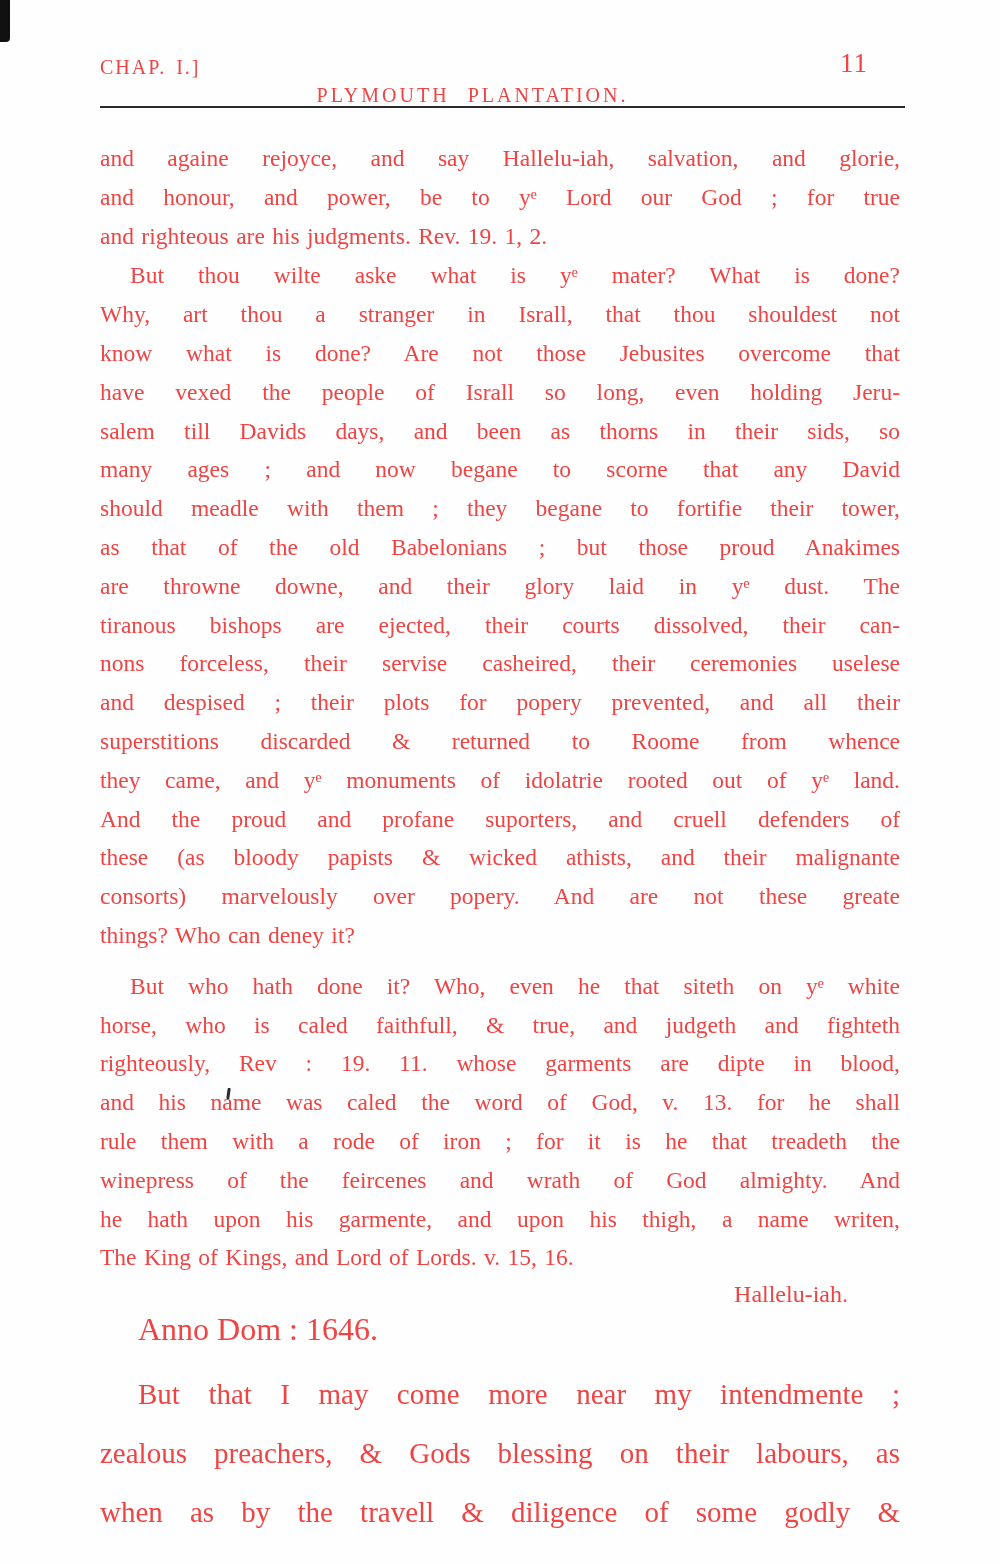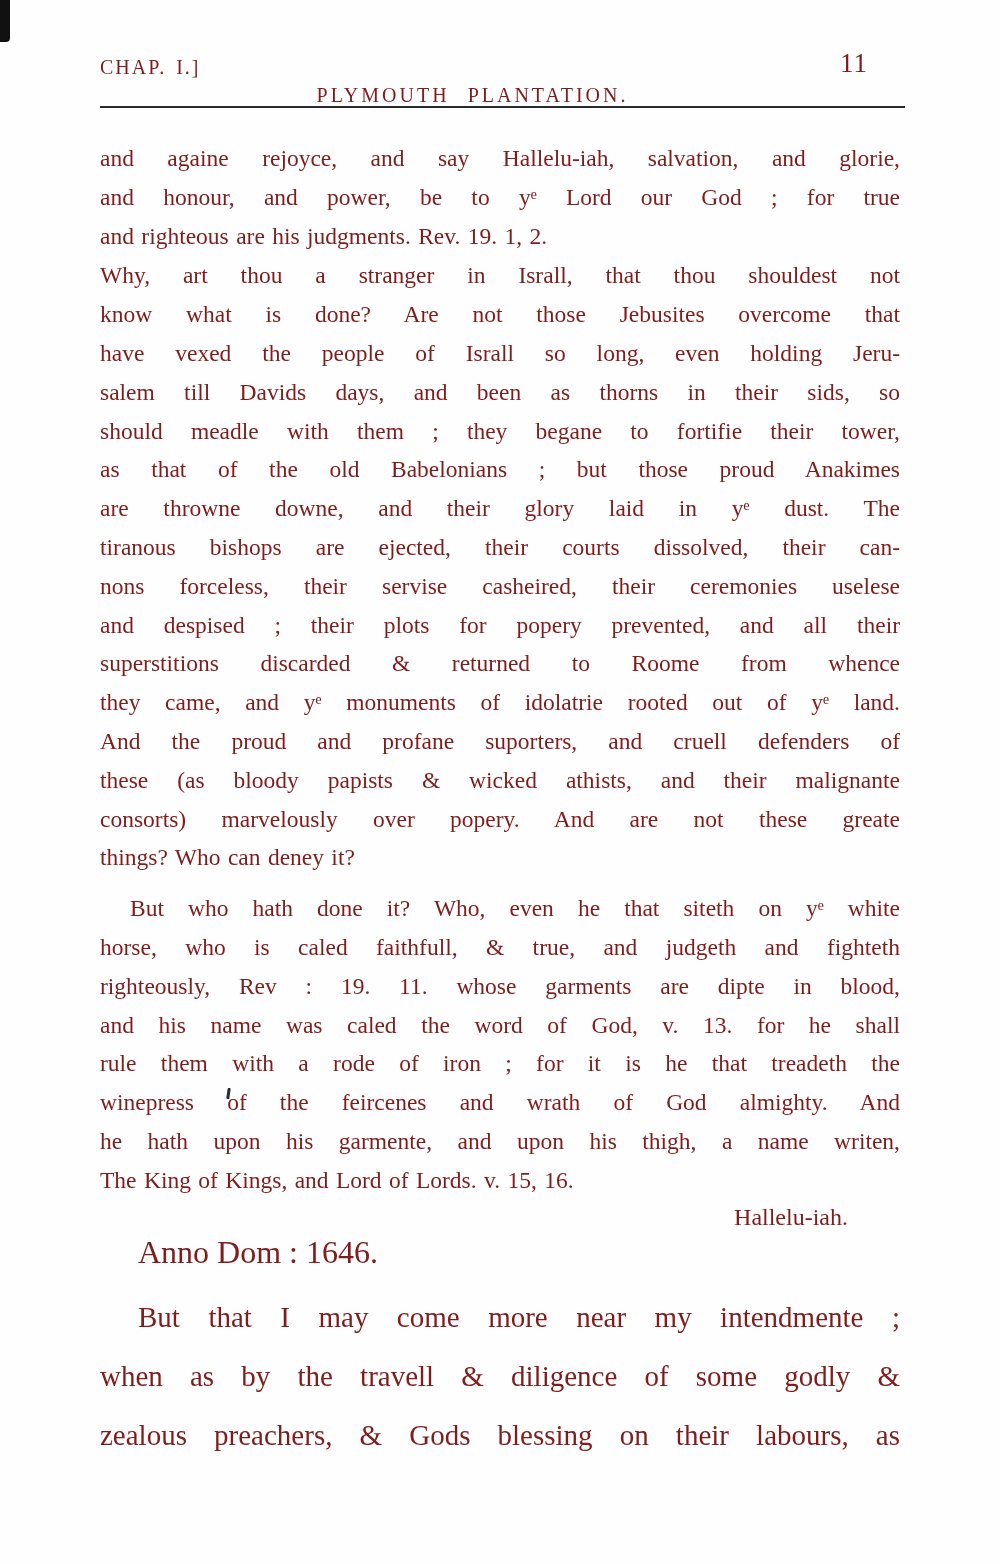--- a/index.html
+++ b/index.html
@@ -1,18 +1,18 @@
 <!DOCTYPE html>
 <html><head>
 <meta charset="utf-8">
 <style>
   html,body { margin:0; padding:0; background:#ffffff; }
   .page {
     position:relative; width:1000px; height:1564px;
-    background:#fefefe; color:#7f1d1d; overflow:hidden;
+    background:#fefefe; color:#ef4444; overflow:hidden;
     font-family:"Liberation Serif","DejaVu Serif",serif;
   }
   
   .header { position:absolute; top:48px; left:100px; right:100px; height:40px; }
   .hdr-chapter {
     position:absolute; left:0; top:8px;
     font-size:20px; letter-spacing:2px; word-spacing:3px;
   }
   .hdr-title {
     position:absolute; left:0; right:0; top:8px; text-align:center;
@@ -69,24 +69,26 @@
 
   <div class="textblock">
 
     <div class="para1">
       <div class="ln">and againe rejoyce, and say Hallelu-iah, salvation, and glorie,</div>
       <div class="ln">and honour, and power, be to yᵉ Lord our God ; for true</div>
       <div class="ln last">and righteous are his judgments.  Rev. 19. 1, 2.</div>
     </div>
 
     <div class="para2">
+      <div class="ln fi">But thou wilte aske what is yᵉ mater?  What is done?</div>
       <div class="ln">Why, art thou a stranger in Israll, that thou shouldest not</div>
       <div class="ln">know what is done?  Are not those Jebusites overcome that</div>
       <div class="ln">have vexed the people of Israll so long, even holding Jeru-</div>
       <div class="ln">salem till Davids days, and been as thorns in their sids, so</div>
+      <div class="ln">many ages ; and now begane to scorne that any David</div>
       <div class="ln">should meadle with them ; they begane to fortifie their tower,</div>
       <div class="ln">as that of the old Babelonians ; but those proud Anakimes</div>
       <div class="ln">are throwne downe, and their glory laid in yᵉ dust.  The</div>
       <div class="ln">tiranous bishops are ejected, their courts dissolved, their can-</div>
       <div class="ln">nons forceless, their servise casheired, their ceremonies uselese</div>
       <div class="ln">and despised ; their plots for popery prevented, and all their</div>
       <div class="ln">superstitions discarded &amp; returned to Roome from whence</div>
       <div class="ln">they came, and yᵉ monuments of idolatrie rooted out of yᵉ land.</div>
       <div class="ln">And the proud and profane suporters, and cruell defenders of</div>
       <div class="ln">these (as bloody papists &amp; wicked athists, and their malignante</div>
@@ -107,18 +109,18 @@
       <div class="ln last">The King of Kings, and Lord of Lords.  v. 15, 16.</div>
     </div>
 
     <div class="sig">
       <span class="sig-right">Hallelu-iah.</span>
       <span class="sig-left">Anno Dom : 1646.</span>
     </div>
 
     <div class="para4">
       <div class="ln fi">But that I may come more near my intendmente ;</div>
+      <div class="ln">zealous preachers, &amp; Gods blessing on their labours, as</div>
       <div class="ln">when as by the travell &amp; diligence of some godly &amp;</div>
-      <div class="ln">zealous preachers, &amp; Gods blessing on their labours, as</div>
     </div>
 
   </div>
 </div>
 
 </body></html>

